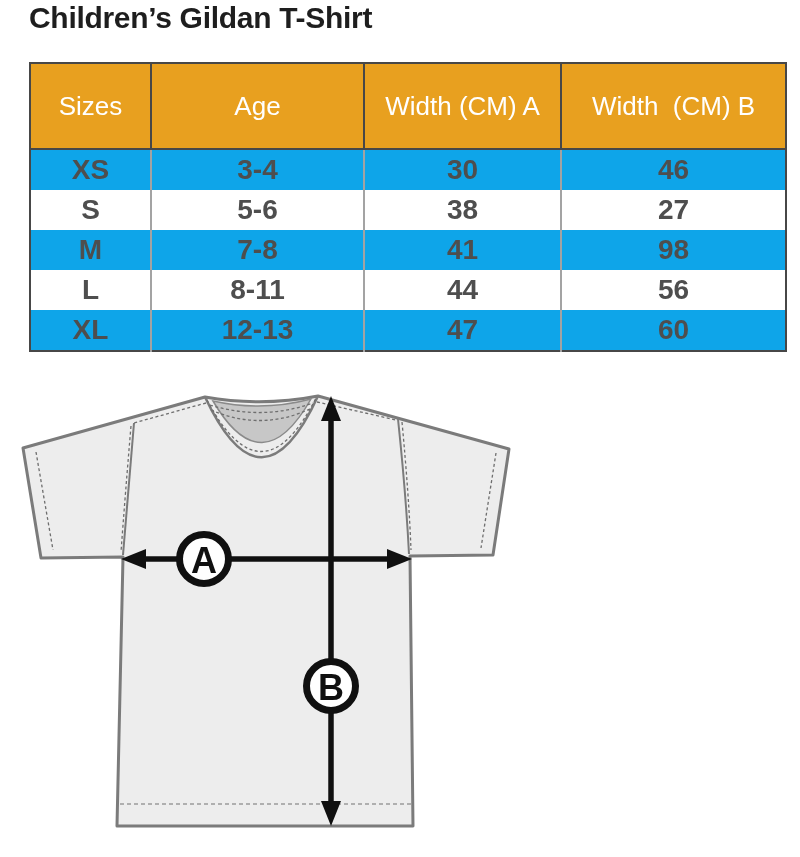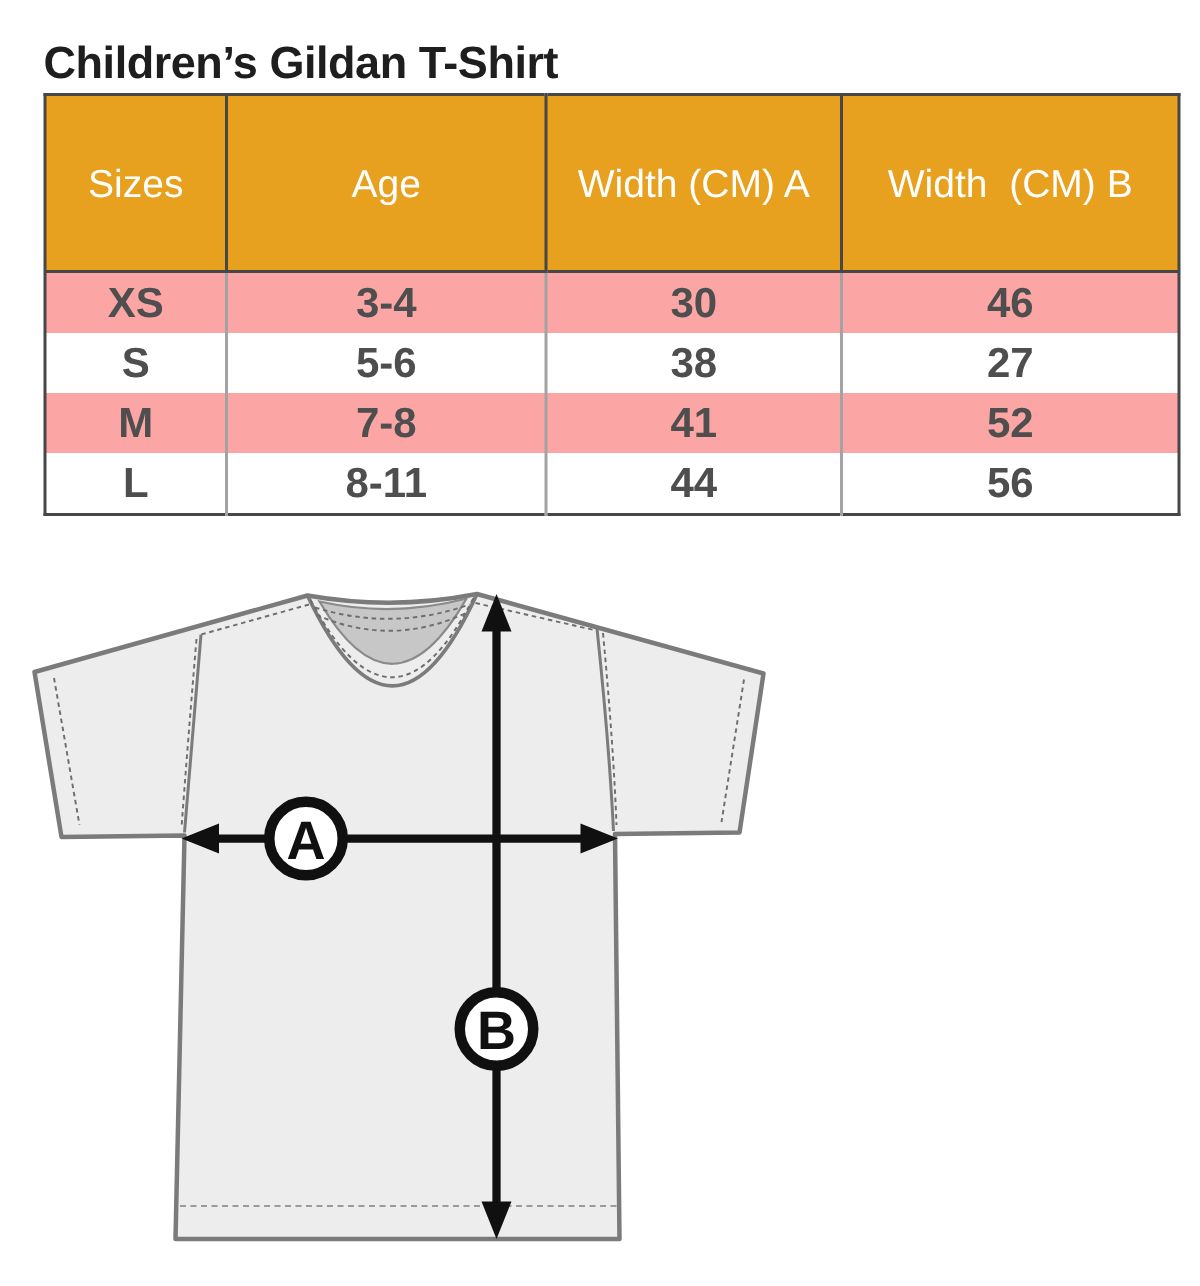--- a/index.html
+++ b/index.html
@@ -1,45 +1,45 @@
 <!DOCTYPE html>
 <html><head>
 <meta charset="utf-8">
 <style>
   html, body { margin: 0; padding: 0; background: #ffffff; }
   body {
     width: 800px; height: 857px; position: relative; overflow: hidden;
     font-family: "Liberation Sans", sans-serif;
   }
   .page-title {
-    position: absolute; left: 29px; top: 26px;
+    position: absolute; left: 29px; top: 1px;
     font-size: 30px; font-weight: 700; color: #1e1e1e; letter-spacing: -0.3px;
   }
   table.size-chart {
     position: absolute; left: 29px; top: 62px; width: 756px;
     border-collapse: collapse; table-layout: fixed;
     border: 2px solid #474747;
   }
   table.size-chart col.c1 { width: 121px; }
   table.size-chart col.c2 { width: 213px; }
   table.size-chart col.c3 { width: 197px; }
   table.size-chart col.c4 { width: 225px; }
   table.size-chart th {
     background: #E8A01F; color: #ffffff; font-weight: 400; font-size: 26px;
     height: 84px; text-align: center; vertical-align: middle;
     border-left: 2px solid #474747; border-bottom: 2px solid #474747;
-    white-space: pre; padding: 16px;
+    white-space: pre; padding: 0;
   }
   table.size-chart th:first-child, table.size-chart td:first-child { border-left: none; }
   table.size-chart td {
     font-weight: 700; font-size: 28px; color: #4E4E4E;
     height: 40px; text-align: center; vertical-align: middle;
     border-left: 2px solid #a3a3a3; padding: 0; line-height: 1;
   }
-  table.size-chart tr.alt { background: #fca5a5; }
+  table.size-chart tr.alt { background: #0ea5e9; }
   table.size-chart tr.plain { background: #ffffff; }
   .shirt-wrap { position: absolute; left: 0; top: 385px; width: 560px; height: 472px; }
   svg text.badge-letter {
     font-family: "Liberation Sans", sans-serif; font-weight: 700; font-size: 36px; fill: #101010;
   }
 </style>
 </head>
 <body>
 
 <div class="page-title">Children’s Gildan T-Shirt</div>
@@ -69,27 +69,33 @@
     <tr class="plain">
       <td>S</td>
       <td>5-6</td>
       <td>38</td>
       <td>27</td>
     </tr>
     <tr class="alt">
       <td>M</td>
       <td>7-8</td>
       <td>41</td>
-      <td>52</td>
+      <td>98</td>
     </tr>
     <tr class="plain">
       <td>L</td>
       <td>8-11</td>
       <td>44</td>
       <td>56</td>
+    </tr>
+    <tr class="alt">
+      <td>XL</td>
+      <td>12-13</td>
+      <td>47</td>
+      <td>60</td>
     </tr>
   </tbody>
 </table>
 
 <div class="shirt-wrap">
 <svg width="560" height="472" viewBox="0 0 560 472" xmlns="http://www.w3.org/2000/svg">
 
   <path d="M 205,12 Q 262,22 318,11 L 509,64 L 493,170 L 410,171 L 413,441 L 117,441 L 123,172 L 41,173 L 23,63 Z" fill="#EDEDED" stroke="#7B7B7B" stroke-width="3" stroke-linejoin="round"></path>
 
   <path d="M 213,16 Q 262,100 311,14 Q 262,27 213,16 Z" fill="#C7C7C7" stroke="#8a8a8a" stroke-width="1.5"></path>

